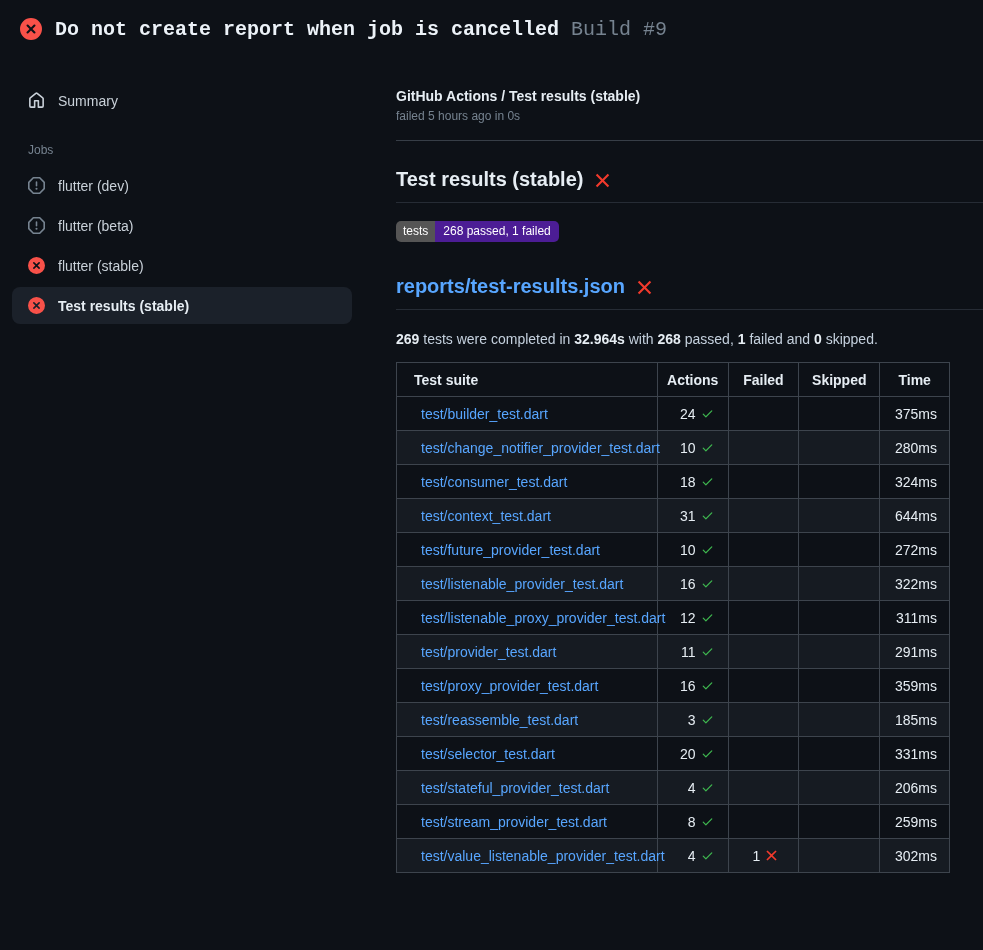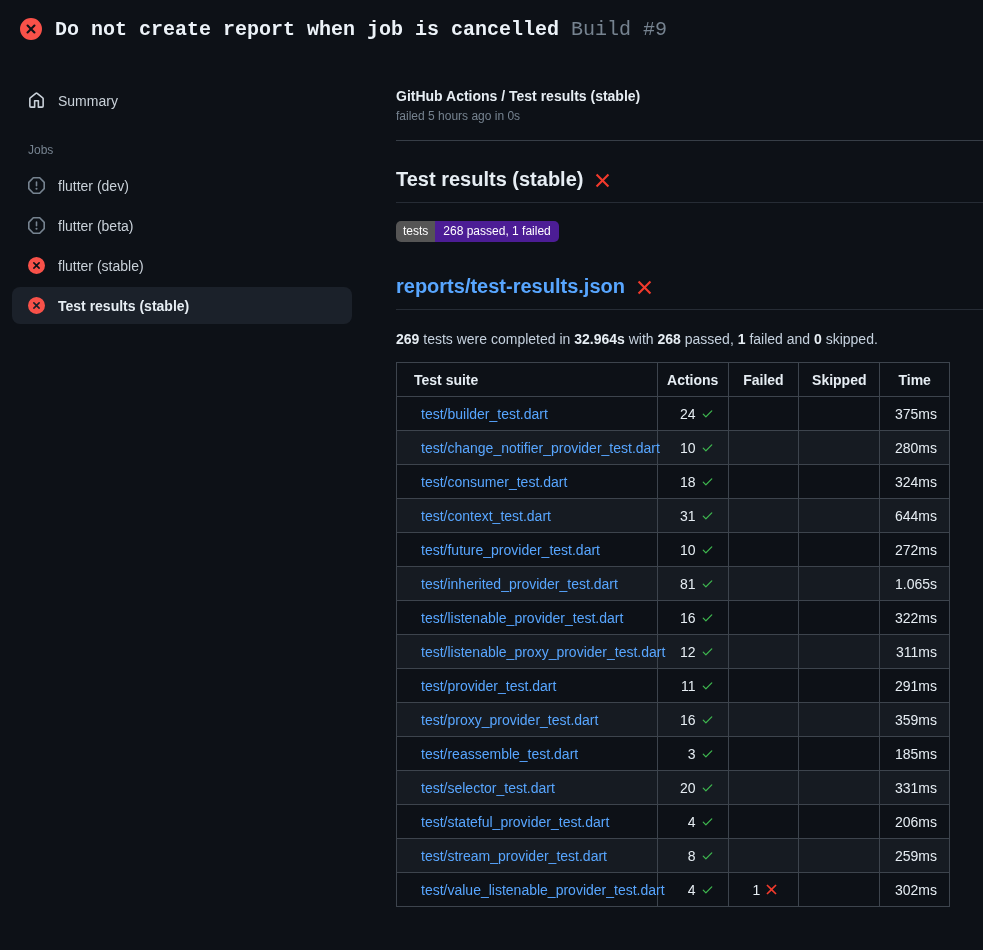--- a/index.html
+++ b/index.html
@@ -255,31 +255,20 @@
     <td class="num passed"><span class="val">10</span><span class="cell-ico">
                 <svg viewBox="0 0 16 16">
                   <path fill="#3fb950" d="M13.78 4.22a.75.75 0 0 1 0 1.06l-7.25 7.25a.75.75 0 0 1-1.06 0L2.22 9.28a.751.751 0 0 1 .018-1.042.751.751 0 0 1 1.042-.018L6 10.94l6.72-6.72a.75.75 0 0 1 1.06 0Z"></path>
                 </svg>
               </span></td>
     <td class="num failed"></td>
     <td class="num skipped"></td>
     <td class="num time">272ms</td>
   </tr>
 
-  <tr>
-    <td class="suite"><a href="#">test/inherited_provider_test.dart</a></td>
-    <td class="num passed"><span class="val">81</span><span class="cell-ico">
-                <svg viewBox="0 0 16 16">
-                  <path fill="#3fb950" d="M13.78 4.22a.75.75 0 0 1 0 1.06l-7.25 7.25a.75.75 0 0 1-1.06 0L2.22 9.28a.751.751 0 0 1 .018-1.042.751.751 0 0 1 1.042-.018L6 10.94l6.72-6.72a.75.75 0 0 1 1.06 0Z"></path>
-                </svg>
-              </span></td>
-    <td class="num failed"></td>
-    <td class="num skipped"></td>
-    <td class="num time">1.065s</td>
-  </tr>
 
   <tr>
     <td class="suite"><a href="#">test/listenable_provider_test.dart</a></td>
     <td class="num passed"><span class="val">16</span><span class="cell-ico">
                 <svg viewBox="0 0 16 16">
                   <path fill="#3fb950" d="M13.78 4.22a.75.75 0 0 1 0 1.06l-7.25 7.25a.75.75 0 0 1-1.06 0L2.22 9.28a.751.751 0 0 1 .018-1.042.751.751 0 0 1 1.042-.018L6 10.94l6.72-6.72a.75.75 0 0 1 1.06 0Z"></path>
                 </svg>
               </span></td>
     <td class="num failed"></td>
     <td class="num skipped"></td>

